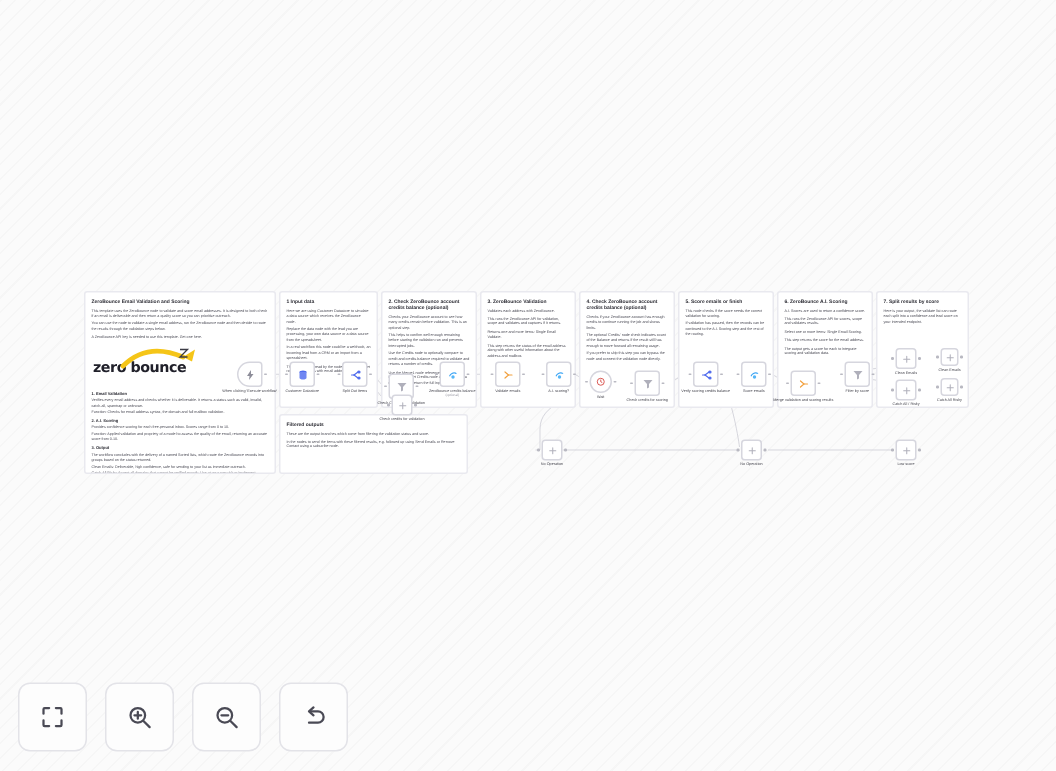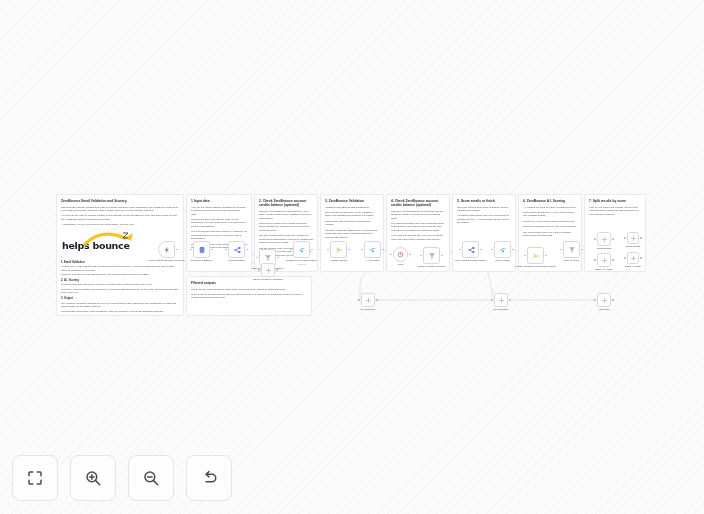--- a/index.html
+++ b/index.html
@@ -172,21 +172,21 @@
   </div>
 
   <div class="logo" style="left:62px;top:231px;">
     <div class="swoosh">
       <svg viewBox="0 0 60 18" width="60" height="18">
         <path d="M4,13 C16,1 30,1 44,7" stroke="#f5c518" stroke-width="3.2" fill="none" stroke-linecap="round"></path>
         <path d="M44,7 L52,2 L50,10 Z" fill="#f5c518"></path>
         <path d="M42,2 l5,0 l-5,5 l5,0" stroke="#3b3b45" stroke-width="0.9" fill="none"></path>
       </svg>
     </div>
-    <div class="word">helps bounce</div>
+    <div class="word">zero bounce</div>
   </div>
 
   <div id="nodes-layer">
       <div class="node trigger" style="left: 158px; top: 241px; width: 17px; height: 17px;">
         <div class="box">
           <svg viewBox="0 0 24 24" width="8" height="8">
             <path d="M13 2 L5 14 h5 l-1 8 L18 10 h-5 z" fill="#8d8d99"></path>
           </svg>
         </div>
         <span class="port out"></span>

